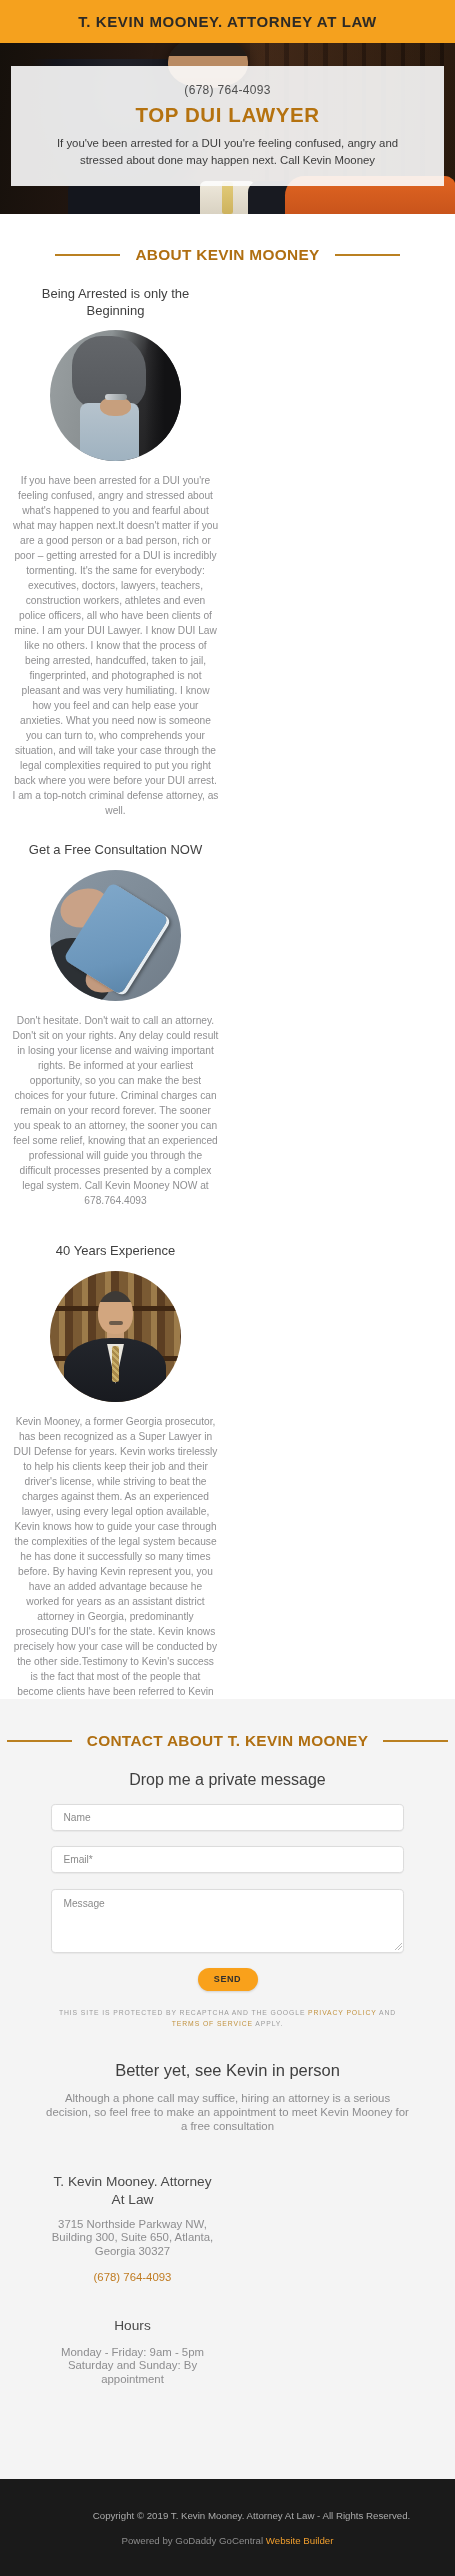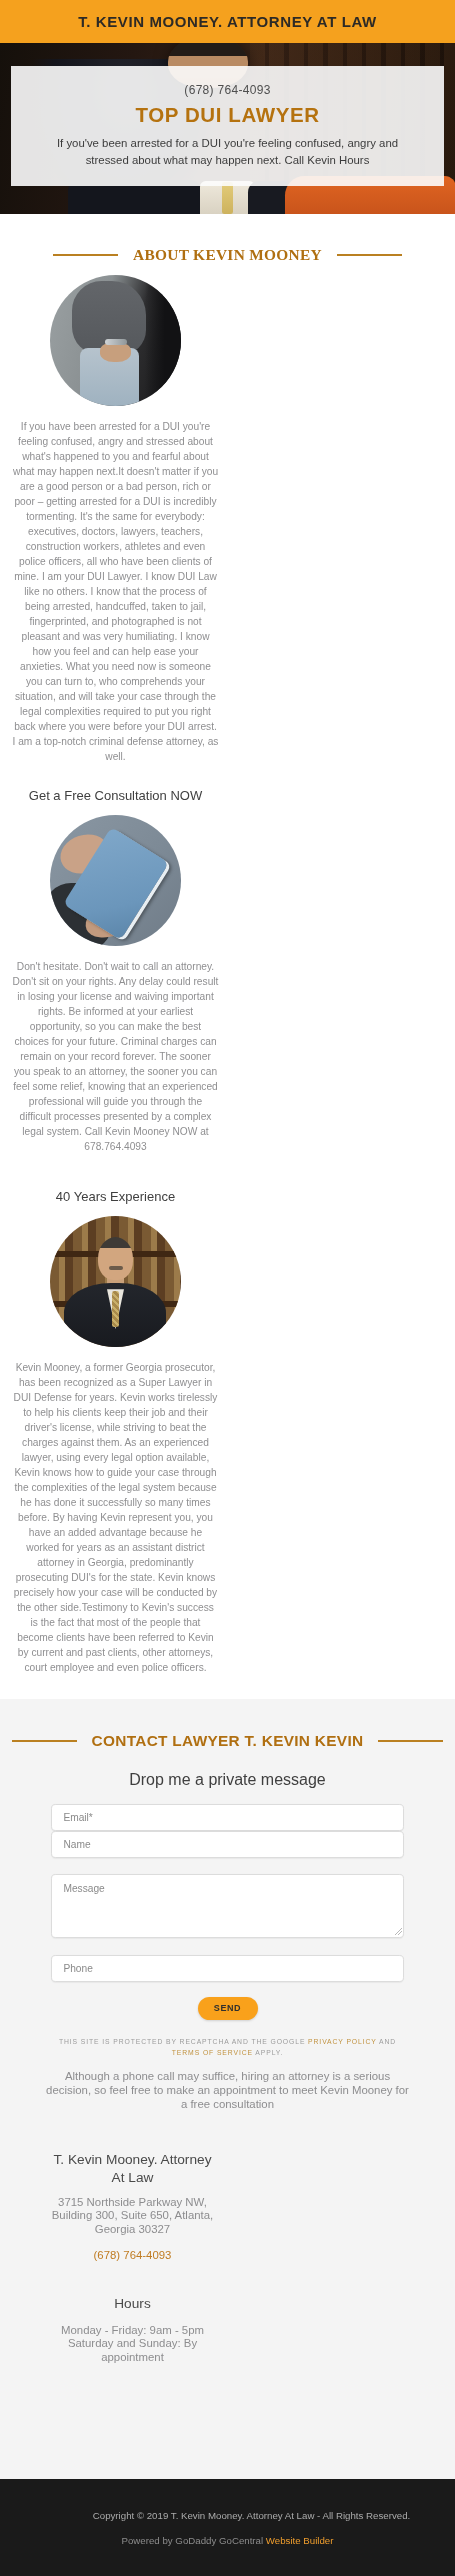--- a/index.html
+++ b/index.html
@@ -56,21 +56,21 @@
   .hero-title { margin-top:6px; font-size:20.5px; font-weight:800; letter-spacing:0.6px;
     color:#b5720f; font-stretch:condensed; }
   .hero-sub { margin:8px auto 0; max-width:370px; font-size:11.4px; line-height:16.5px; color:#3c3c3c; }
   
   .section-head { display:flex; align-items:center; justify-content:center; gap:15px; }
   .section-head .rule { flex:1 1 0; max-width:65px; height:1.1px; background:#ba8021; }
   .section-head h2 { font-size:15.4px; font-weight:800; letter-spacing:0.3px; color:#b06f11;
     font-stretch:condensed; white-space:nowrap; }
   
   .about { height:1485px; background:#ffffff; overflow:hidden; }
-  .about .section-head { padding-top:32px;font-family:Liberation Serif, serif; }
+  .about .section-head { padding-top:32px; }
   .about-col { width:231px; text-align:center; }
   .about-item h3 { font-size:13px; font-weight:400; line-height:17px; color:#3f3f3f;
     max-width:188px; margin:0 auto; }
   .about-item .h3-first { margin-top:20.5px; }
   .circle { width:131px; height:131px; border-radius:50%; margin:11.4px auto 0;
     position:relative; overflow:hidden; }
   .circle > div { position:absolute; }
   
   .c-arrest { background:linear-gradient(105deg,#9aa0a2 0%,#8b9193 38%,#2e2e30 62%,#141415 100%); }
   .c-arrest .shirt { left:21.6px; top:5.7px; width:74px; height:74px; border-radius:40% 46% 34% 38%;
@@ -168,34 +168,35 @@
     <div class="hero-shirt"></div>
     <div class="hero-tie"></div>
     <div class="hero-suit-right"></div>
     <div class="hero-jumpsuit">
       
     </div>
   </div>
   <div class="hero-card">
     <div class="hero-phone">(678) 764-4093</div>
     <div class="hero-title">TOP DUI LAWYER</div>
-    <div class="hero-sub">If you've been arrested for a DUI you're feeling confused, angry and stressed about what may happen next.  Call Kevin Hours</div>
+    <div class="hero-sub">If you've been arrested for a DUI you're feeling confused, angry and stressed about done may happen next.  Call Kevin Mooney</div>
   </div>
 </section>
 
 <section class="about">
   <div class="section-head">
     <span class="rule"></span>
     <h2>ABOUT KEVIN MOONEY</h2>
     <span class="rule"></span>
   </div>
 
   <div class="about-col">
 
     <div class="about-item">
+      <h3 class="h3-first">Being Arrested is only the Beginning</h3>
       <div class="circle c-arrest">
         <div class="door"></div>
         <div class="shirt"></div>
         <div class="jeans"></div>
         <div class="hands"></div>
         <div class="cuff"></div>
       </div>
       <p>If you have been arrested for a DUI you're feeling confused, angry and stressed about what's happened to you and fearful about what may happen next.It doesn't matter if you are a good person or a bad person, rich or poor – getting arrested for a DUI is incredibly tormenting. It's the same for everybody: executives, doctors, lawyers, teachers, construction workers, athletes and even police officers, all who have been clients of mine. I am your DUI Lawyer.  I know DUI Law like no others.  I know that the process of being arrested, handcuffed, taken to jail, fingerprinted, and photographed is not pleasant and was very humiliating. I know how you feel and can help ease your anxieties. What you need now is someone you can turn to, who comprehends your situation, and will take your case through the legal complexities required to put you right back where you were before your DUI arrest. I am a top-notch criminal defense attorney, as well.</p>
     </div>
 
@@ -224,39 +225,39 @@
       </div>
       <p>Kevin Mooney, a former Georgia prosecutor, has been recognized as a Super Lawyer in DUI Defense for years.  Kevin works tirelessly to help his clients keep their job and their driver's license, while striving to beat the charges against them.  As an experienced lawyer, using every legal option available, Kevin knows how to guide your case through the complexities of the legal system because he has done it successfully so many times before. By having Kevin represent you, you have an added advantage because he worked for years as an assistant district attorney in Georgia, predominantly prosecuting DUI's for the state. Kevin knows precisely how your case will be conducted by the other side.Testimony to Kevin's success is the fact that most of the people that become clients have been referred to Kevin by current and past clients, other attorneys, court employee and even police officers.</p>
     </div>
 
   </div>
 </section>
 
 <section class="contact">
   <div class="section-head">
     <span class="rule"></span>
-    <h2>CONTACT LAWYER T. KEVIN KEVIN</h2>
+    <h2>CONTACT ABOUT T. KEVIN MOONEY</h2>
     <span class="rule"></span>
   </div>
 
   <div class="form-title">Drop me a private message</div>
 
   <form class="form">
+    <input class="field f-name" type="text" placeholder="Name" style="">
     <input class="field f-email" type="text" placeholder="Email*" style="">
-    <input class="field f-name" type="text" placeholder="Name" style="">
     <div class="msg-wrap">
       <textarea class="field" placeholder="Message" style=""></textarea>
       <span class="resize-corner"></span>
     </div>
-    <input class="field f-phone" type="text" placeholder="Phone" style="">
     <button class="send-btn" type="submit">SEND</button>
   </form>
 
   <div class="recaptcha"><span>This site is protected by reCAPTCHA and the Google </span><a href="#">Privacy Policy</a><span> and </span><a href="#">Terms of Service</a><span> apply.</span></div>
 
+  <div class="better-title">Better yet, see Kevin in person</div>
   <p class="better-text">Although a phone call may suffice, hiring an attorney is a serious decision, so feel free to make an appointment to meet Kevin Mooney for a free consultation</p>
 
   <div class="addr-col">
     <div class="addr-name">T. Kevin Mooney. Attorney At Law</div>
     <p class="addr-street">3715 Northside Parkway NW, Building 300, Suite 650, Atlanta, Georgia 30327</p>
     <a href="#" class="addr-phone">(678) 764-4093</a>
     <div class="hours-title">Hours</div>
     <p class="hours-text"><span>Monday - Friday: 9am - 5pm</span><br><span>Saturday and Sunday: By appointment</span></p>
   </div>
 </section>

